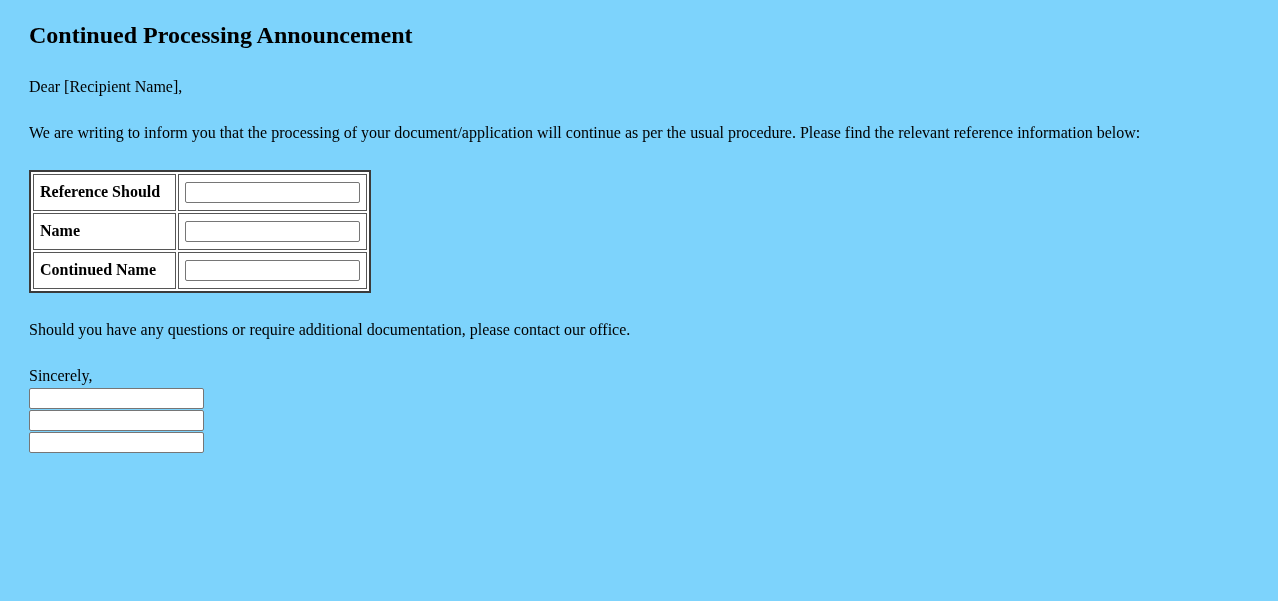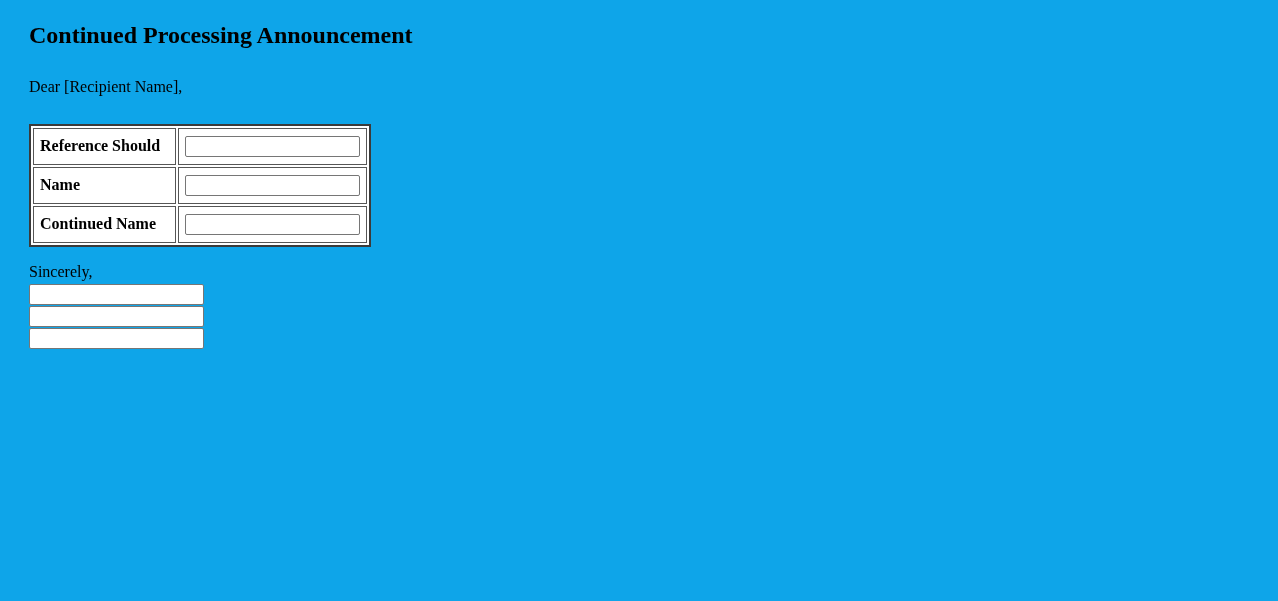--- a/index.html
+++ b/index.html
@@ -7,21 +7,21 @@
     margin: 0;
     padding: 0;
     background: #ffffff;
     color: #000000;
     font-family: "Liberation Serif", "DejaVu Serif", serif;
     font-size: 16px;
   }
   .page {
     width: 1278px;
     height: 601px;
-    background: #0ea5e9;
+    background: #7dd3fc;
     padding: 8px 0 16px 29px;
     box-sizing: border-box;
     overflow: hidden;
   }
   h1.doc-title {
     font-size: 24px;
     font-weight: bold;
     margin: 14px 0 21px 0;
     line-height: 1.15;
   }
@@ -70,20 +70,21 @@
 </style>
 </head>
 <body>
 
 <div class="page">
 
   <h1 class="doc-title">Continued Processing Announcement</h1>
 
   <p class="doc-par">Dear [Recipient Name],</p>
 
+  <p class="doc-par">We are writing to inform you that the processing of your document/application will continue as per the usual procedure. Please find the relevant reference information below:</p>
 
   <table class="ref-table">
     <tbody>
       <tr>
         <th>Reference Should</th>
         <td>
           <input type="text" class="text-field" value="" style="">
         </td>
       </tr>
       <tr>
@@ -94,20 +95,21 @@
       </tr>
       <tr>
         <th>Continued Name</th>
         <td>
           <input type="text" class="text-field" value="" style="">
         </td>
       </tr>
     </tbody>
   </table>
 
+  <p class="doc-par">Should you have any questions or require additional documentation, please contact our office.</p>
 
   <div class="signature-block">
     <p class="signoff-line">Sincerely,</p>
     <input type="text" class="text-field" value="" style="">
     <input type="text" class="text-field" value="" style="">
     <input type="text" class="text-field" value="" style="">
   </div>
 
 </div>
 

